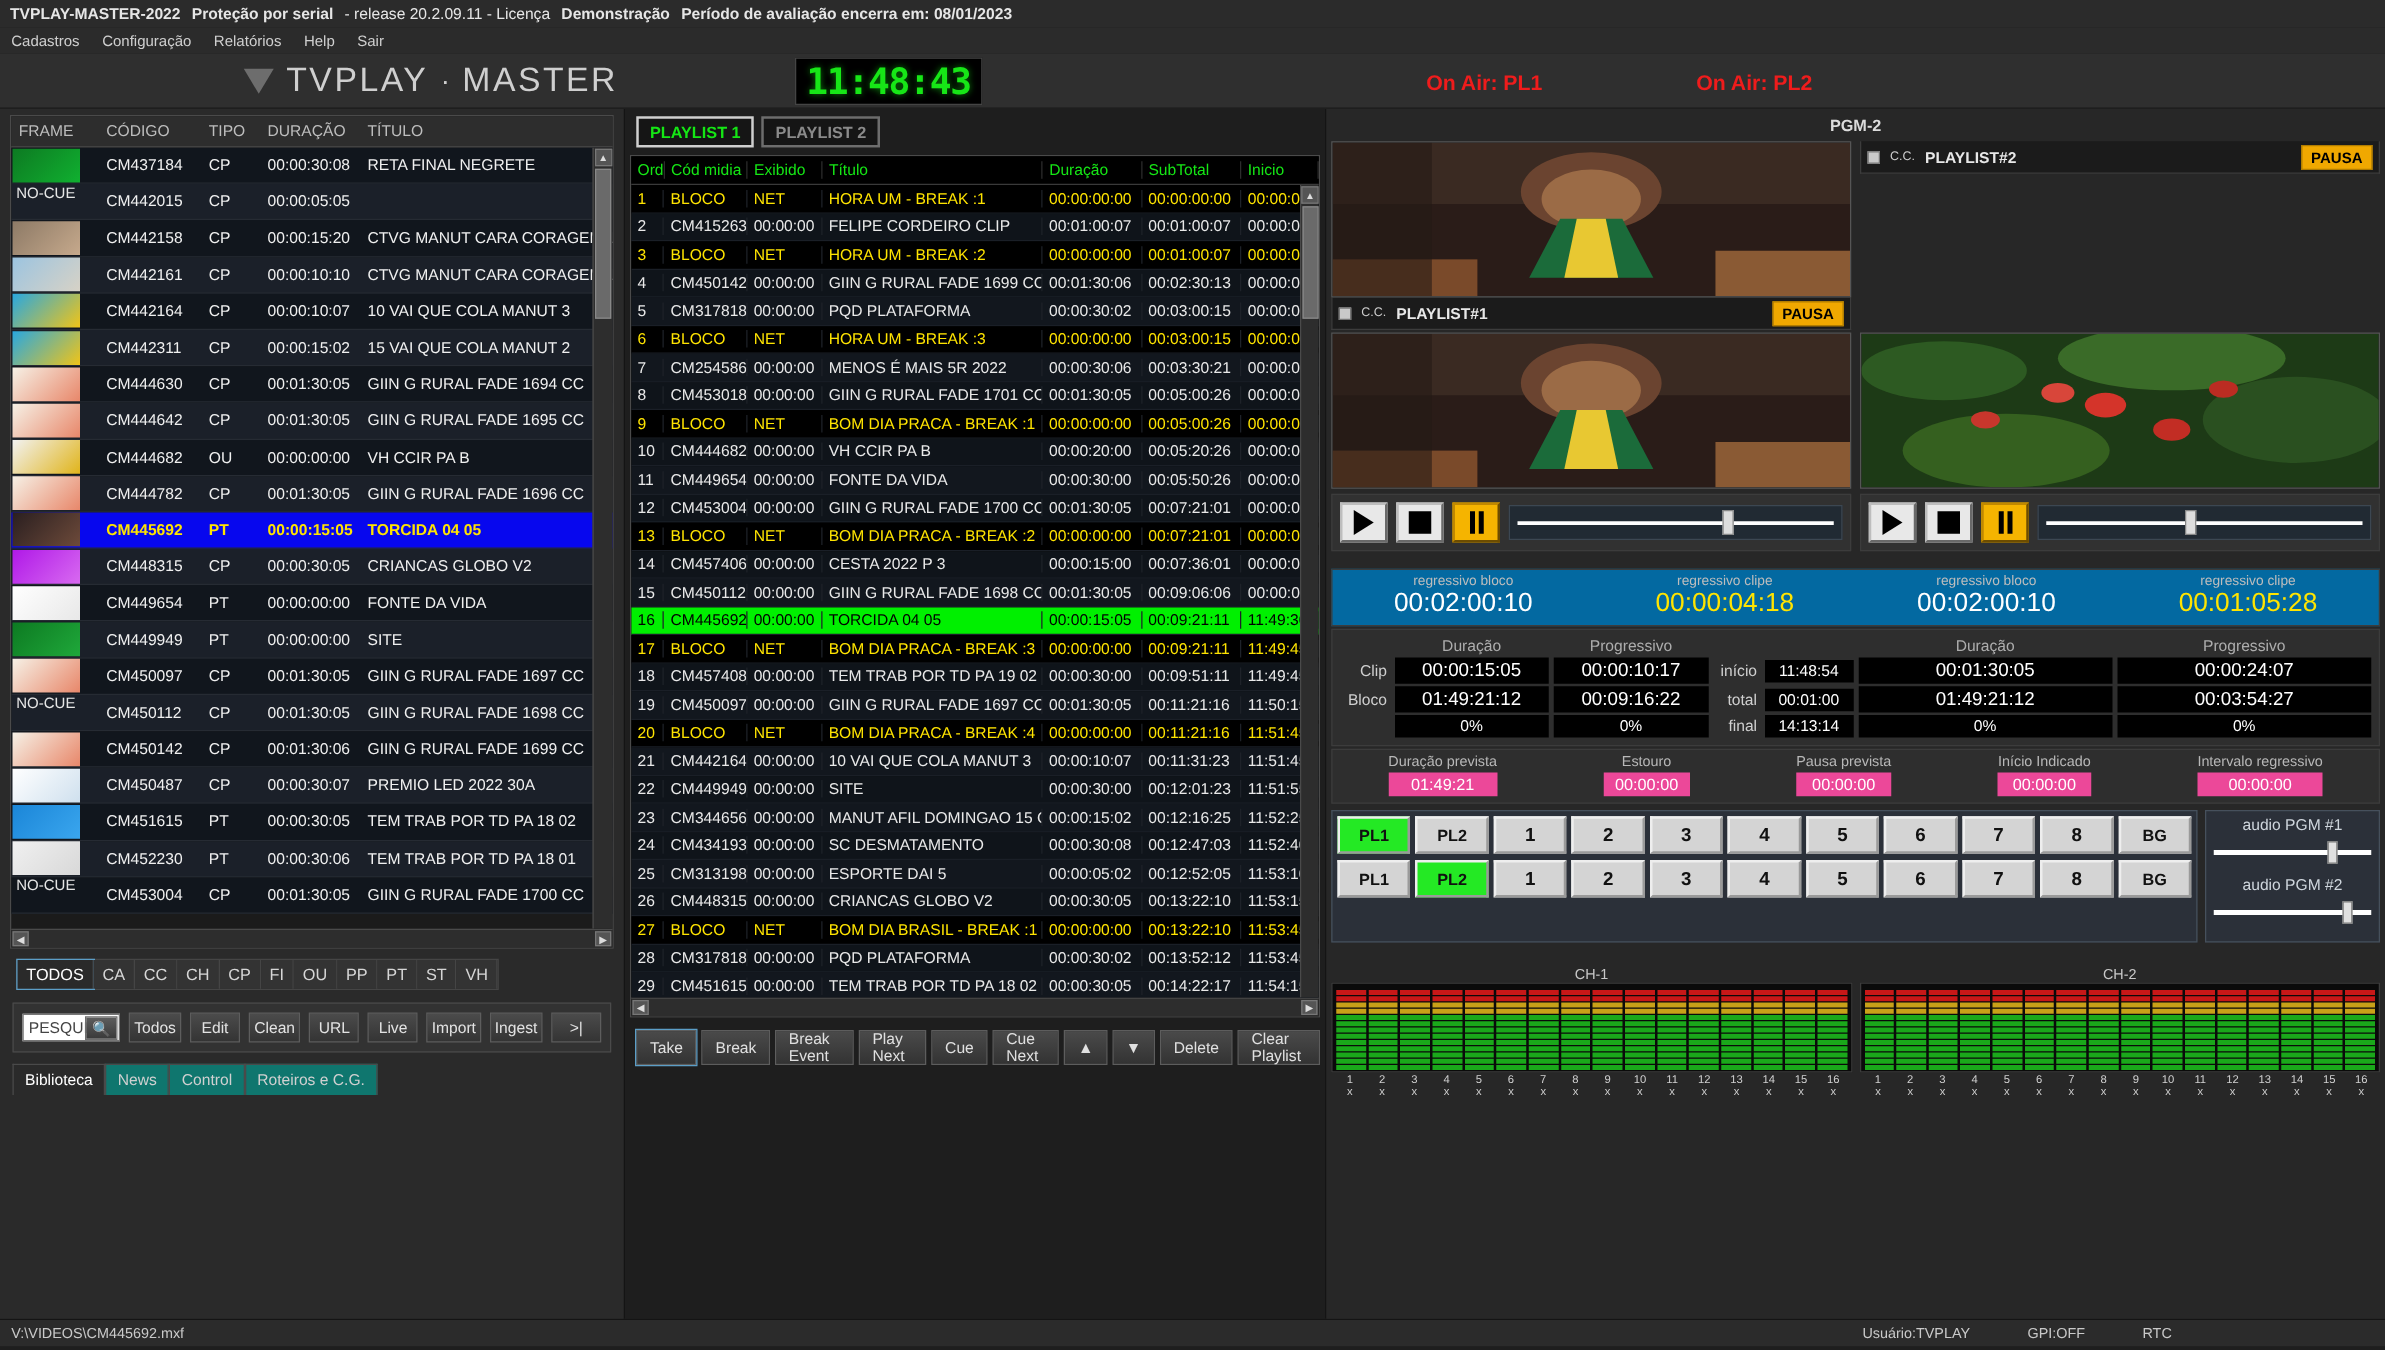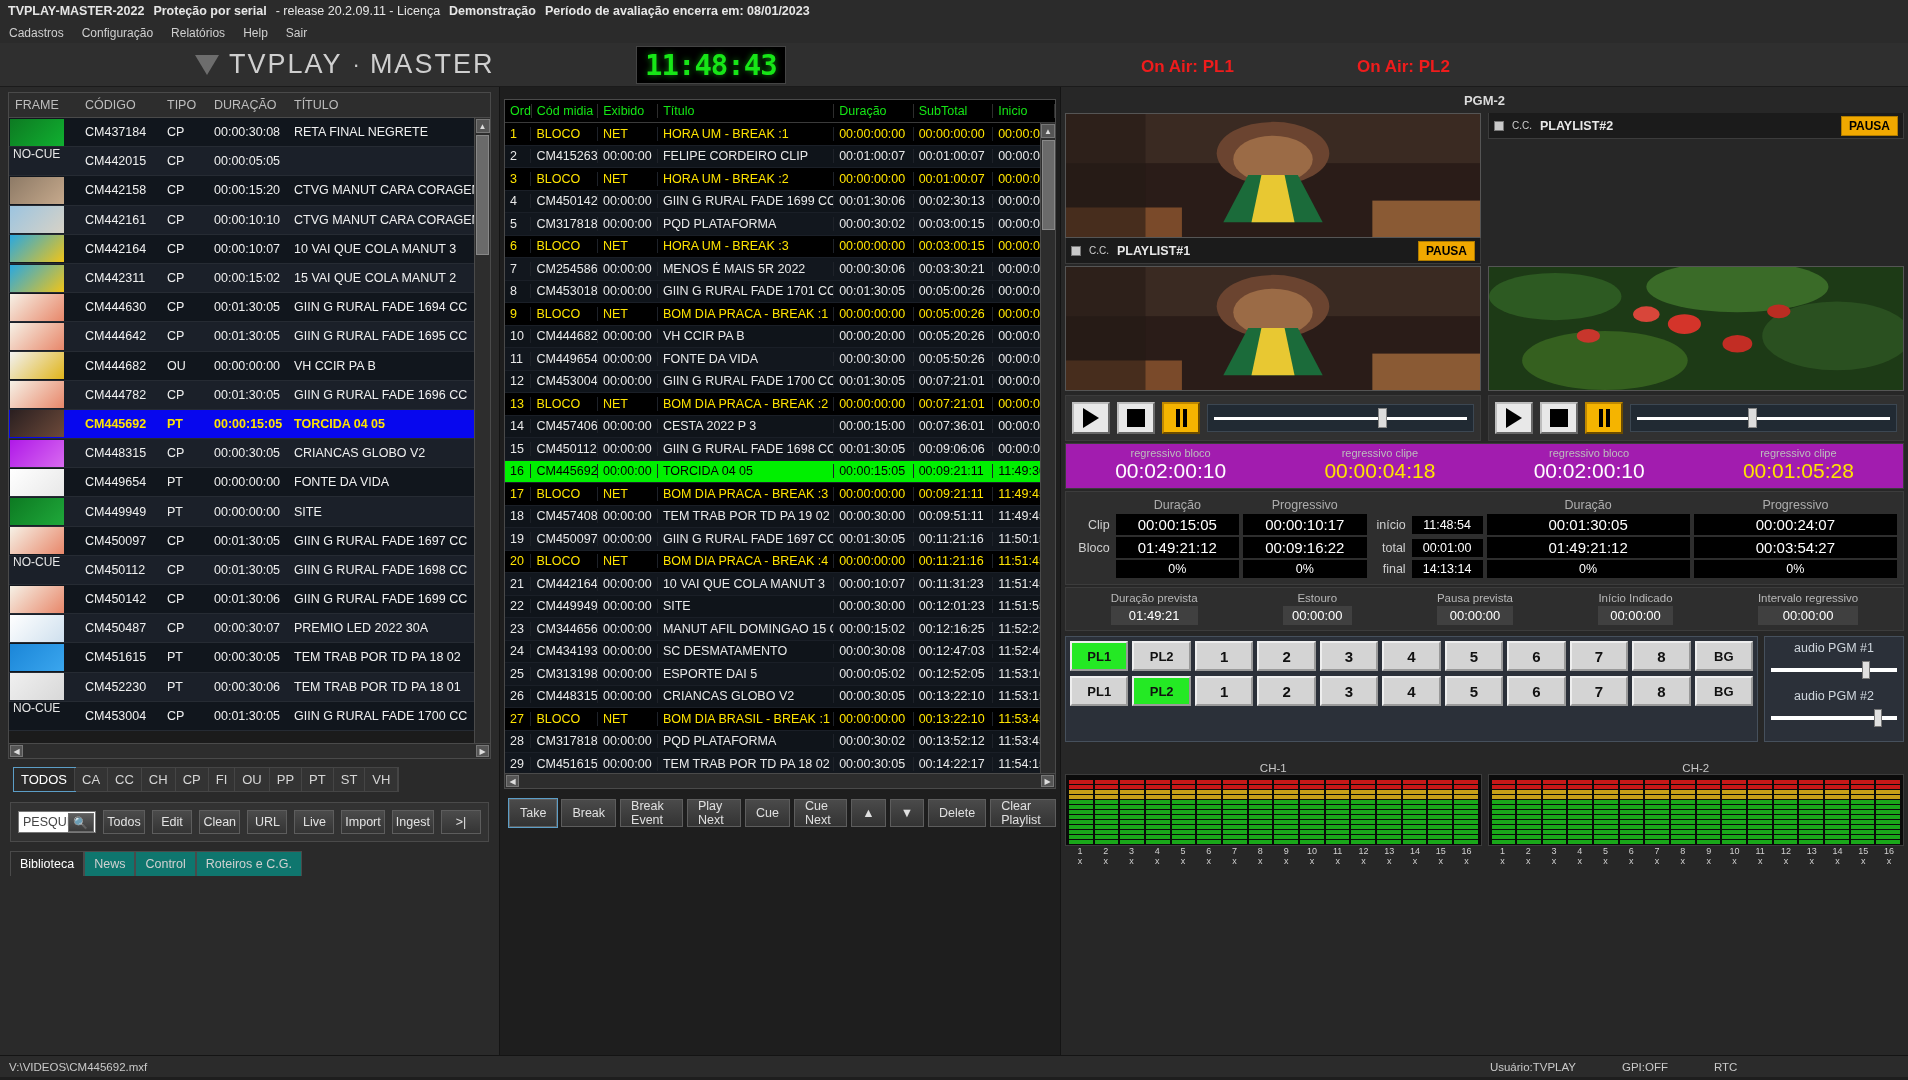--- a/index.html
+++ b/index.html
@@ -200,21 +200,21 @@
   .sq-stop{width:18px;height:18px;background:#000;}
   .pz{display:flex;gap:3px;}
   .pz i{display:block;width:4px;height:18px;background:#000;}
   .slider{
     flex:1; height:28px; background:#212a33; border:1px solid #3c4752;
     position:relative; display:flex;align-items:center; padding:0 6px;
   }
   .slider .track{width:100%;height:3px;background:#fff;}
   .slider .knob{position:absolute;width:9px;height:20px;background:#ddd;border:1px solid #888;}
   .regress{
-    display:flex; background:#a21caf; border:1px solid #3c3c3c; margin-top:2px;align-items:center;
+    display:flex; background:#0369a1; border:1px solid #3c3c3c; margin-top:14px;align-items:center;
   }
   .regress .cell{ flex:1; text-align:center; padding:3px 0 5px 0;}
   .regress .lbl{ font-size:11px; color:#bdbdbd; }
   .regress .val{ font-size:21px; font-family:"Liberation Sans",sans-serif; color:#fff; letter-spacing:0;}
   .regress .val.y{ color:#ffe400; }
   .timing{
     margin-top:2px; background:#2e2e2e; border:1px solid #3c3c3c;
     display:flex; padding:5px 4px;
   }
   .tgrid{ flex:1; }
@@ -227,21 +227,21 @@
     padding:2px 4px; min-width:105px; display:block;
   }
   .fld.sm{ font-size:12.5px; min-width:60px;}
   .fld.pct{ font-size:12.5px; }
   .prevrow{
     margin-top:2px; background:#2e2e2e; border:1px solid #3c3c3c;
     display:flex; justify-content:space-around; padding:4px 2px 5px 2px;
   }
   .prevrow .pc{ text-align:center;}
   .prevrow .pl-lb{ font-size:11.5px; color:#b8b8b8; }
-  .prevrow .pl-v{ background:#404040; color:#fff; font-size:13px; padding:2px 9px; margin-top:2px;}
+  .prevrow .pl-v{ background:#ec4899; color:#fff; font-size:13px; padding:2px 9px; margin-top:2px;}
   .chrow{ display:flex; gap:6px; margin-top:5px; }
   .chbank{ flex:1; background:#2b3039; border:1px solid #46505c; padding:4px;}
   .chline{ display:flex; gap:4px; }
   .chline + .chline{ margin-top:5px; }
   .ch {
     flex:1; height:30px; background:#d4d4d4; border:2px outset #eee;
     display:flex;align-items:center;justify-content:center;
     font-size:15px; font-weight:bold; color:#111;
   }
   .ch.on{ background:#24e924; }
@@ -541,20 +541,24 @@
 
     <div class="lowtabs" id="lowtabs">
         <div class="on">Biblioteca</div>
         <div>News</div>
         <div>Control</div>
         <div>Roteiros e C.G.</div>
       </div>
   </div>
 
   <div class="center">
+    <div class="pltabs">
+      <div class="pltab">PLAYLIST 1</div>
+      <div class="pltab off">PLAYLIST 2</div>
+    </div>
 
     <div class="pl-wrap">
       <div class="pl-head">
         <div class="p-ord">Ord</div>
         <div class="p-cod">Cód midia</div>
         <div class="p-exi">Exibido</div>
         <div class="p-tit">Título</div>
         <div class="p-dur">Duração</div>
         <div class="p-sub">SubTotal</div>
         <div class="p-ini">Inicio</div>

